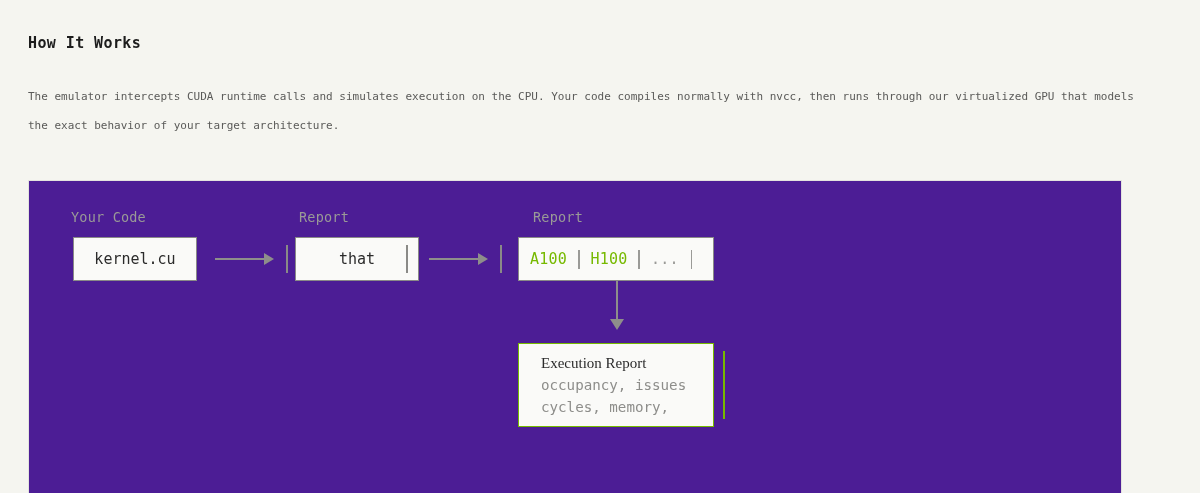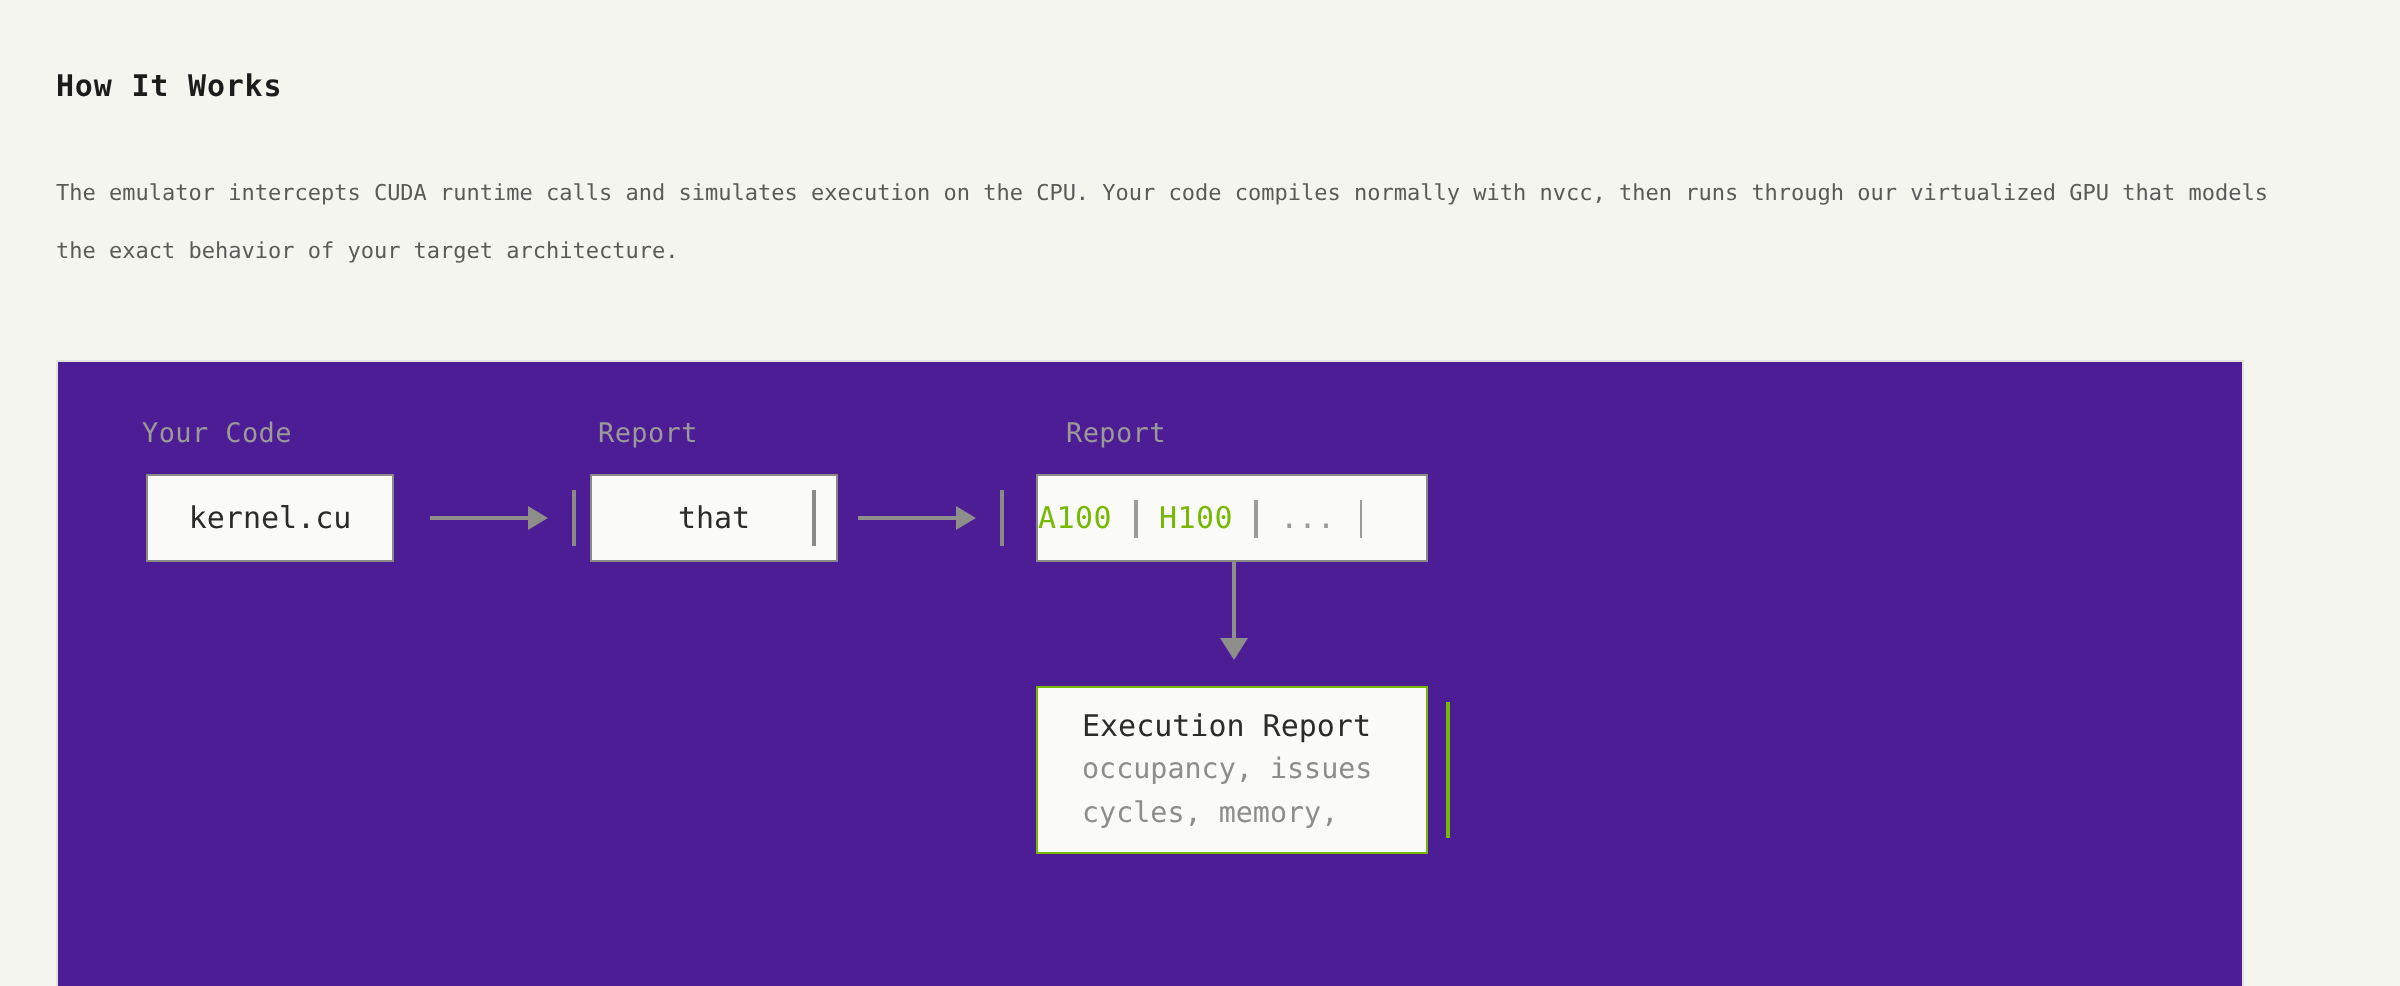--- a/index.html
+++ b/index.html
@@ -103,38 +103,40 @@
   .box-nvcc .node-text {
     font-size: 15px;
     color: #2b2b2b;
   }
 
   .box-emulate {
     left: 489px;
     top: 56px;
     width: 196px;
     height: 44px;
+    padding-left: 11px;
     justify-content: flex-start;
   }
 
   .box-report {
     left: 489px;
     top: 162px;
     width: 196px;
     height: 84px;
     border-color: #76b900;
     flex-direction: column;
     align-items: flex-start;
     justify-content: center;
     padding-left: 22px;
   }
   .report-title {
     font-size: 15px;
     color: #2b2b2b;
     line-height: 22px;
+    font-family: Liberation Serif, serif;
   }
   .report-line {
     font-size: 14.2px;
     color: #8d8d8a;
     line-height: 22px;
   }
 
   
   .pipe {
     position: absolute;

